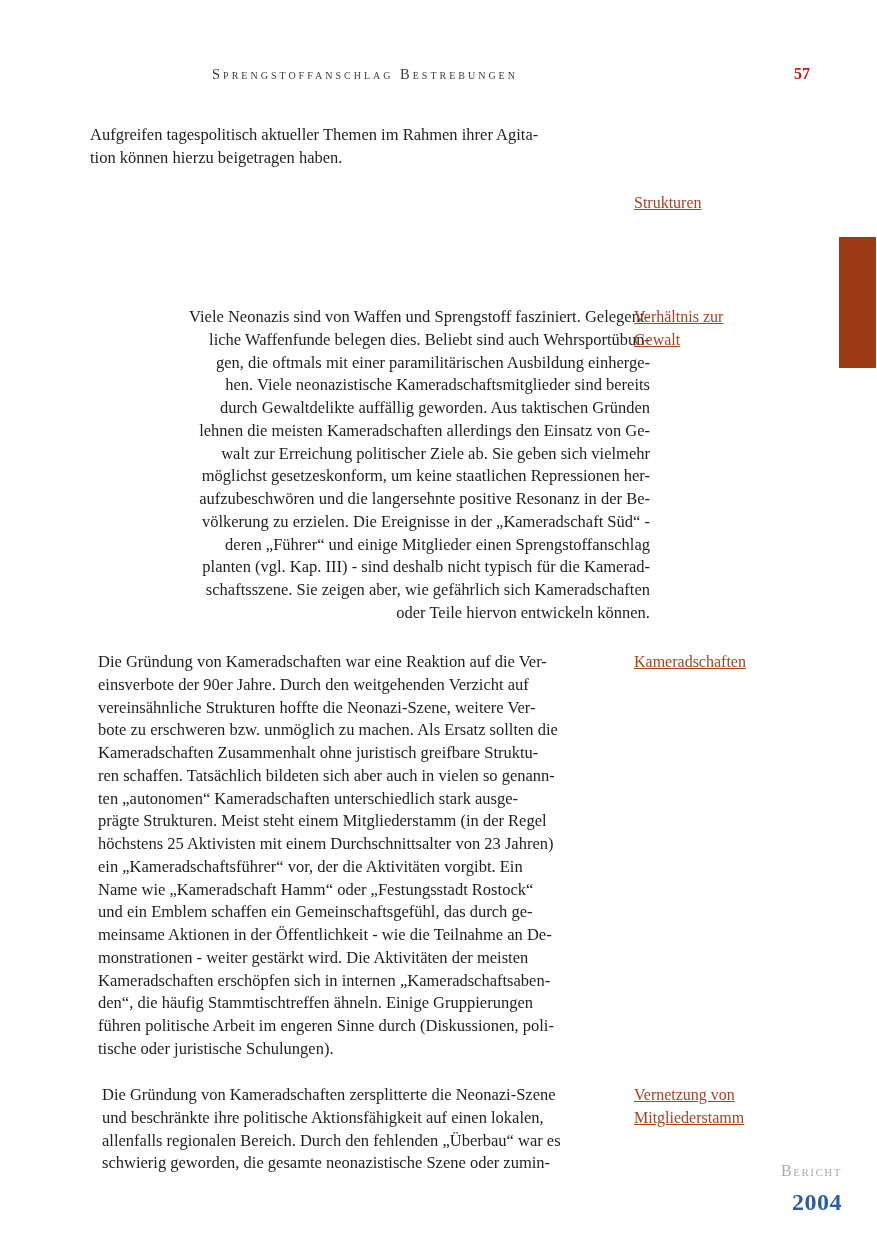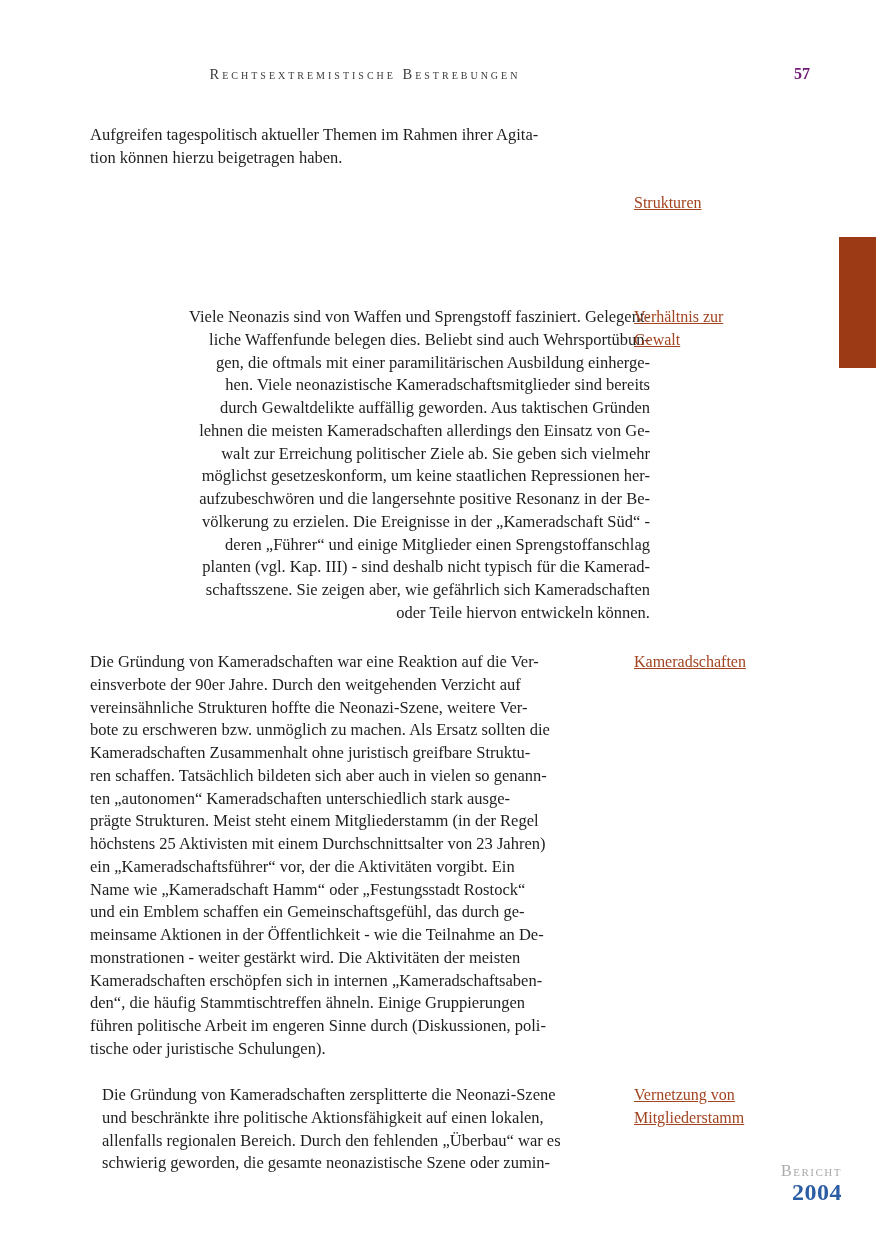--- a/index.html
+++ b/index.html
@@ -32,35 +32,35 @@
     white-space:nowrap;
   }
   .page-number{
     position:absolute;
     top:65px;
     left:760px;
     width:50px;
     text-align:right;
     font-size:16px;
     font-weight:700;
-    color:#701a75;
+    color:#b91c1c;
   }
   .body-par{
     position:absolute;
     left:90px;
     width:560px;
     font-size:16.5px;
     line-height:22.75px;
     white-space:pre-line;
     color:var(--text-color);
   }
   .p1{top:124px;}
   .p2{top:192px;}
   .p3{top:306px;text-align:right;}
-  .p4{top:651px;}
+  .p4{top:651px;margin-left:8px;}
   .p5{top:1084px;margin-left:12px;}
   .margin-note{
     position:absolute;
     left:634px;
     width:185px;
     font-size:16px;
     line-height:22.75px;
     white-space:pre-line;
     color:var(--note-color);
     text-decoration:underline;
@@ -83,36 +83,36 @@
     right:35px;
     text-align:right;
     line-height:1;
   }
   .report-brand .brand-label{
     display:block;
     font-size:16px;
     font-variant:small-caps;
     letter-spacing:1.5px;
     color:var(--brand-color);
-    margin-bottom:1px;
+    margin-bottom:11px;
   }
   .report-brand .brand-year{
     display:block;
     font-size:24px;
     font-weight:700;
     color:var(--year-color);
     letter-spacing:0.5px;
   }
 </style>
 </head>
 <body>
 
 <div class="page">
 
-  <div class="running-head">Rechtsextremistische Bestrebungen</div>
+  <div class="running-head">Sprengstoffanschlag Bestrebungen</div>
 
   <div class="page-number">57</div>
 
   <div class="edge-tab"></div>
 
   <div class="body-par p1">Aufgreifen tagespolitisch aktueller Themen im Rahmen ihrer Agita-
 tion können hierzu beigetragen haben.</div>
 
 
   <div class="body-par p3">Viele Neonazis sind von Waffen und Sprengstoff fasziniert. Gelegent-

